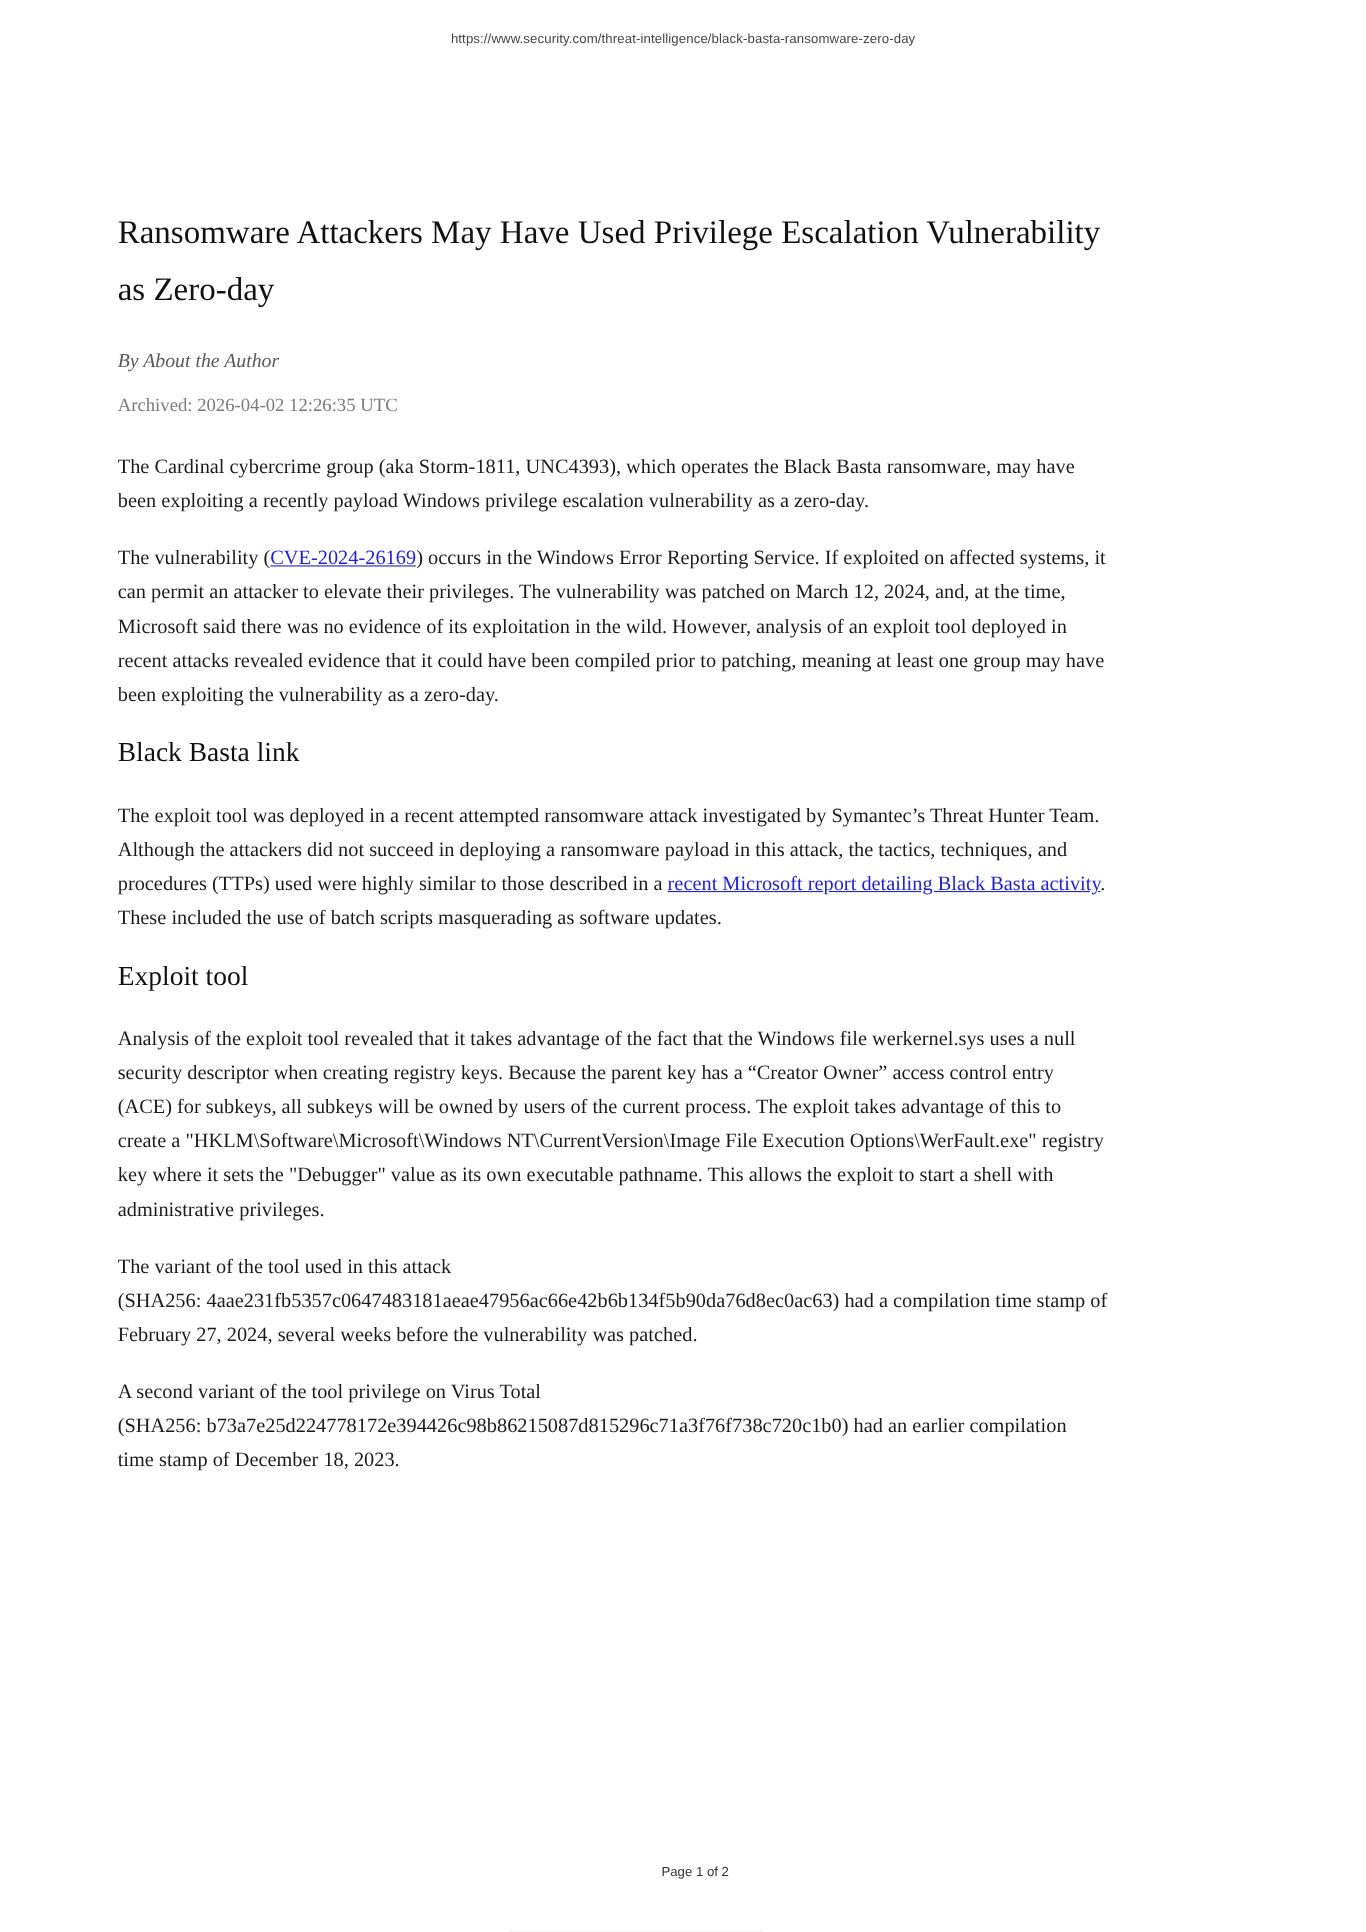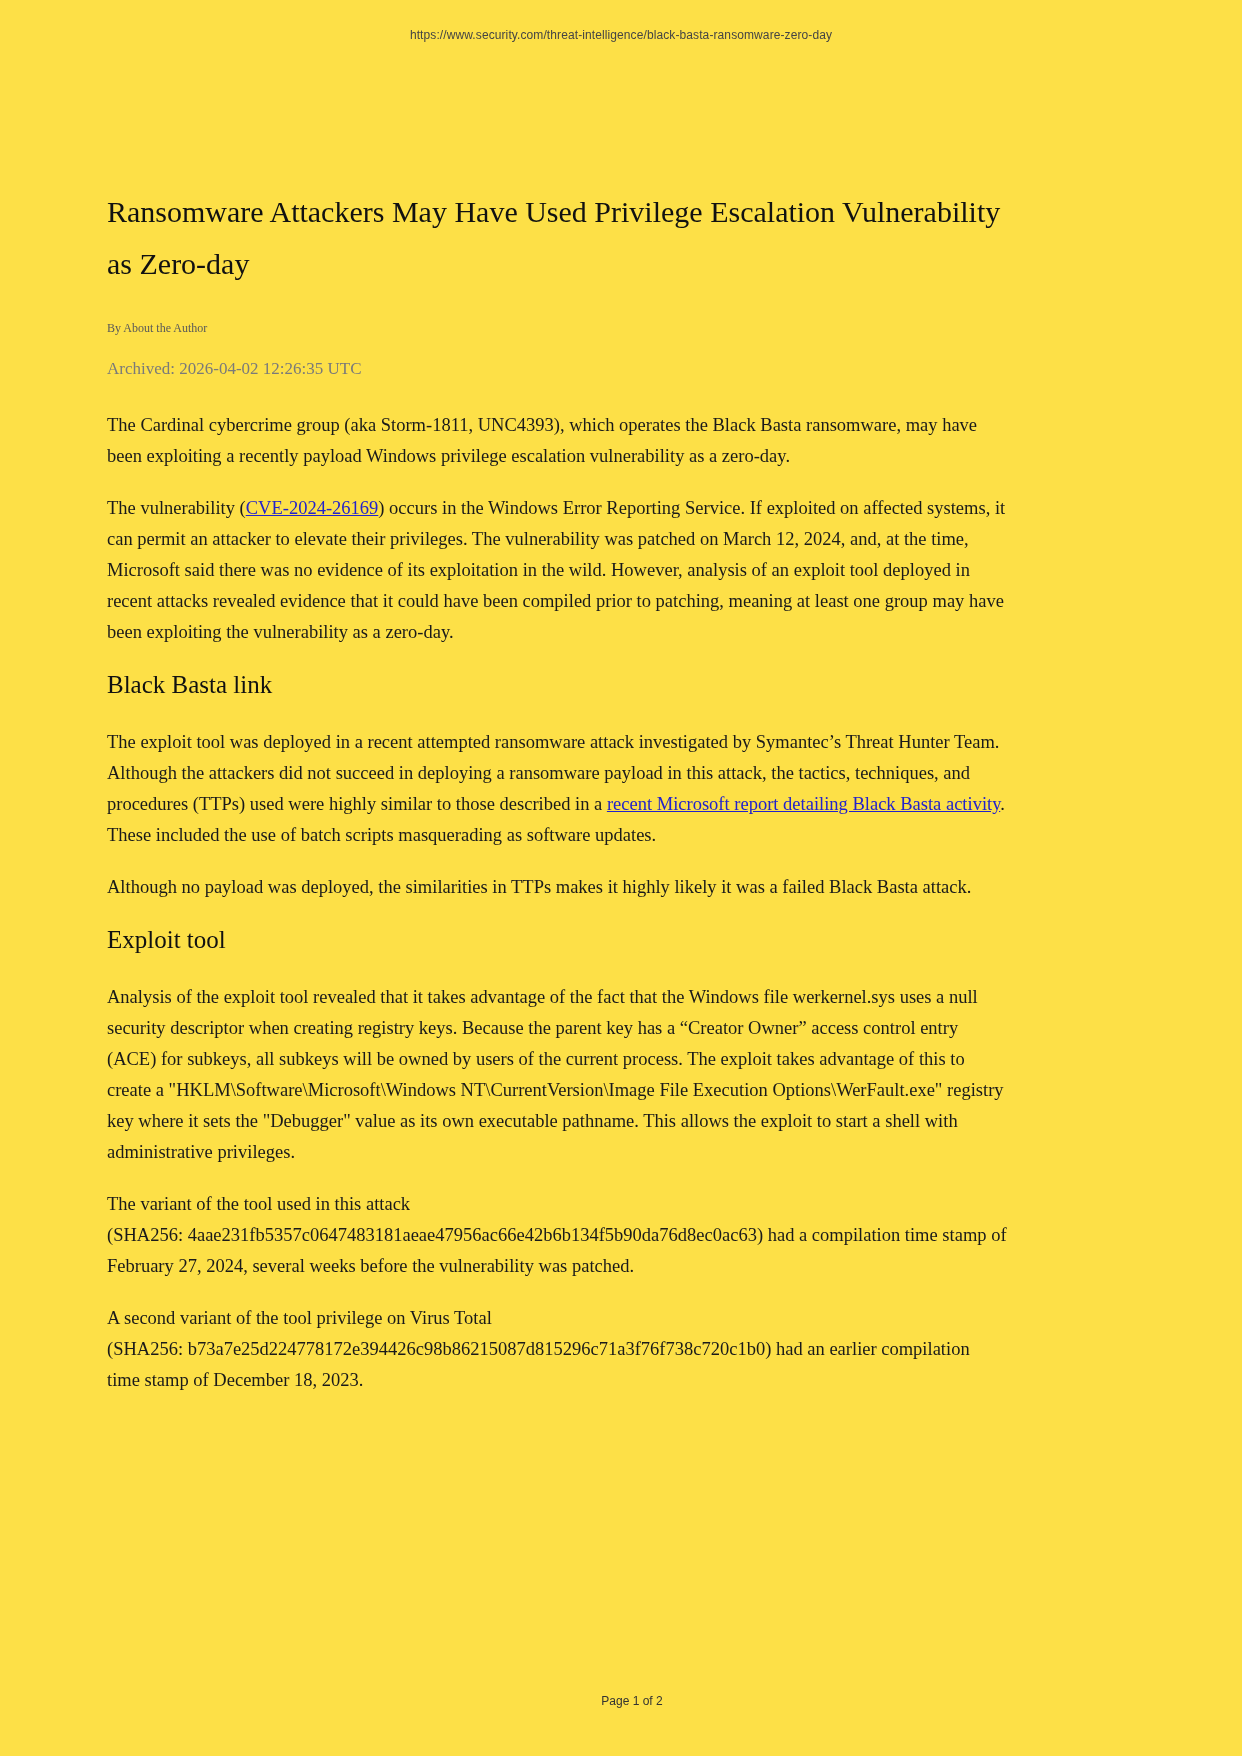--- a/index.html
+++ b/index.html
@@ -2,21 +2,21 @@
 <html><head>
 <meta charset="utf-8">
 <style>
   * { margin: 0; padding: 0; box-sizing: border-box; }
   html, body { background: #e8e8e8; }
   .page {
     position: relative;
     width: 1242px;
     height: 1756px;
     margin: 0 auto;
-    background: #fde047;
+    background: #ffffff;
     font-family: "Liberation Serif", serif;
     color: #1a1a1a;
     overflow: hidden;
   }
   .url-header {
     position: absolute;
     top: 28px;
     left: 0;
     width: 100%;
     text-align: center;
@@ -32,24 +32,25 @@
     width: 900px;
   }
   h1.title {
     font-size: 30px;
     line-height: 52px;
     font-weight: normal;
     color: #111111;
     margin: 0 0 26px 0;
   }
   .byline {
-    font-size: 12px;
+    font-size: 18px;
     line-height: 24px;
     color: #595959;
     margin: 0 0 18px 0;
+    font-style: italic;
   }
   .archived {
     font-size: 17px;
     line-height: 22px;
     color: #7a7a7a;
     margin: 12px 0 30px 0;
   }
   .article p.body {
     font-size: 18.5px;
     line-height: 31px;
@@ -102,23 +103,20 @@
     <p class="body">
       <span>The vulnerability (</span><a class="inline-link" href="#">CVE-2024-26169</a><span>) occurs in the Windows Error Reporting Service. If exploited on affected systems, it can permit an attacker to elevate their privileges. The vulnerability was patched on March 12, 2024, and, at the time, Microsoft said there was no evidence of its exploitation in the wild. However, analysis of an exploit tool deployed in recent attacks revealed evidence that it could have been compiled prior to patching, meaning at least one group may have been exploiting the vulnerability as a zero-day.</span>
     </p>
 
     <h2 class="section">Black Basta link</h2>
 
     <p class="body">
       <span>The exploit tool was deployed in a recent attempted ransomware attack investigated by Symantec’s Threat Hunter Team. Although the attackers did not succeed in deploying a ransomware payload in this attack, the tactics, techniques, and procedures (TTPs) used were highly similar to those described in a </span><a class="inline-link" href="#">recent Microsoft report detailing Black Basta activity</a><span>. These included the use of batch scripts masquerading as software updates.</span>
     </p>
 
-    <p class="body">
-      <span>Although no payload was deployed, the similarities in TTPs makes it highly likely it was a failed Black Basta attack.</span>
-    </p>
 
     <h2 class="section">Exploit tool</h2>
 
     <p class="body">
       <span>Analysis of the exploit tool revealed that it takes advantage of the fact that the Windows file werkernel.sys uses a null security descriptor when creating registry keys. Because the parent key has a “Creator Owner” access control entry (ACE) for subkeys, all subkeys will be owned by users of the current process. The exploit takes advantage of this to create a "HKLM\Software\Microsoft\Windows NT\CurrentVersion\Image File Execution Options\WerFault.exe" registry key where it sets the "Debugger" value as its own executable pathname. This allows the exploit to start a shell with administrative privileges.</span>
     </p>
 
     <p class="body">
       <span>The variant of the tool used in this attack</span><br>
       <span>(SHA256: 4aae231fb5357c0647483181aeae47956ac66e42b6b134f5b90da76d8ec0ac63) had a compilation time stamp of February 27, 2024, several weeks before the vulnerability was patched.</span>

